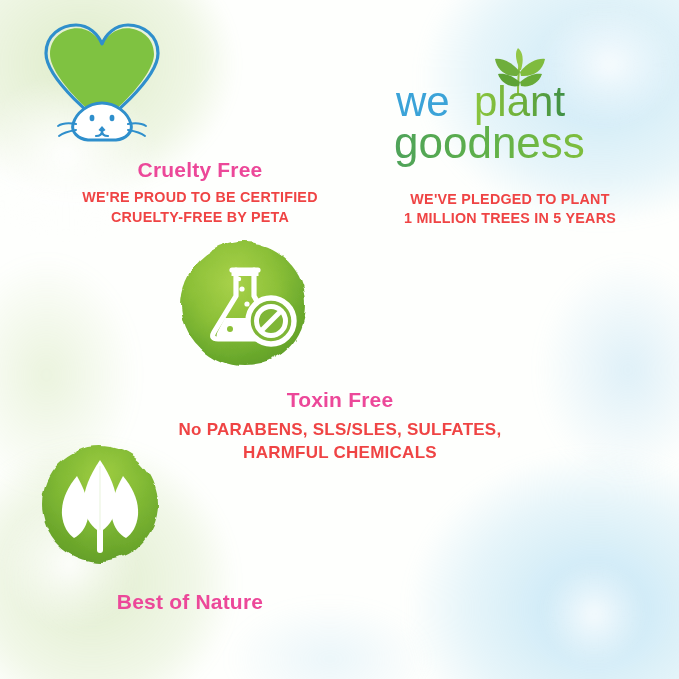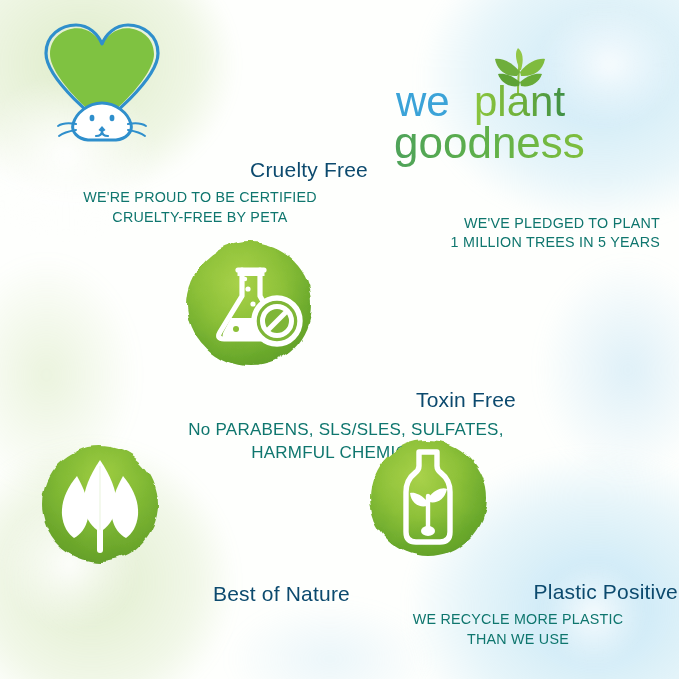--- a/index.html
+++ b/index.html
@@ -71,53 +71,52 @@
   }
   .wash-bm{
     left:200px;bottom:-60px;width:260px;height:160px;
     background:radial-gradient(ellipse 55% 50% at 50% 50%, rgba(150,205,238,.18), rgba(150,205,238,0) 72%);
     filter:blur(8px);
   }
 
   
   .block{position:absolute;text-align:center;}
   .title{
-    color:#0c4a6e;
-    font-weight:normal;
+    color:#ec4899;
+    font-weight:bold;
     font-size:21px;
     letter-spacing:.2px;
     line-height:1.1;
-    text-align:right;
   }
   .desc{
-    color:#0f766e;
-    font-weight:normal;
+    color:#ef4444;
+    font-weight:bold;
     font-size:14.3px;
     letter-spacing:.25px;
     line-height:1.36;
     margin-top:7px;
     white-space:pre-line;
   }
   .desc.small{font-size:17px;}
 
   .badge{position:relative;margin:0 auto;}
   .badge svg{display:block;}
 
   
   #b-cruelty{left:32px;top:12px;width:336px;}
   #b-plant{left:360px;top:48px;width:300px;}
-  #b-toxin{left:176px;top:232px;width:340px;}
+  #b-toxin{left:170px;top:232px;width:340px;}
   #b-nature{left:30px;top:438px;width:320px;}
   #b-plastic{left:358px;top:432px;width:320px;}
 
   #b-cruelty .title{margin-top:6px;}
   #b-toxin .title{margin-top:8px;}
-  #b-nature .title{margin-top:4px;}
+  #b-nature .title{margin-top:12px;}
   #b-plastic .title{margin-top:8px;}
-  #b-plant .desc{margin-top:32px;text-align:right;}
+  #b-plant .desc{margin-top:8px;}
 </style>
 </head>
 <body>
 
 <div id="stage">
 
   <div class="wash wash-tl"></div>
   <div class="wash wash-tl2"></div>
   <div class="wash wash-tr"></div>
   <div class="wash wash-tr2"></div>
@@ -259,33 +258,14 @@
         <path d="M93 38 C103 50 109 63 108 77 C107 88 102 96 96 100 C90 97 84 90 82 80 C80 68 84 54 93 38 Z" fill="#ffffff"></path>
 
         <path d="M70 92 L70 112" stroke="#ffffff" stroke-width="6" stroke-linecap="round"></path>
 
         <path d="M70 28 L70 92" stroke="#e9f3dc" stroke-width="1.6" opacity=".65"></path>
       </svg>
     </div>
     <div class="title">Best of Nature</div>
   </div>
 
-  <div class="block" id="b-plastic">
-    <div class="badge">
-      <svg width="140" height="140" viewBox="0 0 140 140">
-        <g filter="url(#blobRough3)">
-          <circle cx="70" cy="66" r="58" fill="url(#blobGrad)"></circle>
-        </g>
-
-        <path d="M61 20 L79 20 L79 34 Q79 38 83 41 Q92 48 92 60 L92 100 Q92 110 82 110 L58 110 Q48 110 48 100 L48 60 Q48 48 57 41 Q61 38 61 34 Z" fill="none" stroke="#ffffff" stroke-width="5.4" stroke-linejoin="round"></path>
-
-        <path d="M70 96 C70 82 70 72 70 64" fill="none" stroke="#ffffff" stroke-width="4.4" stroke-linecap="round"></path>
-        <path d="M70 70 C63 62 56 60 52 61 C53 71 61 76 69 74 Z" fill="#ffffff"></path>
-        <path d="M70 66 C77 57 85 55 89 57 C87 67 79 72 71 70 Z" fill="#ffffff"></path>
-        <ellipse cx="70" cy="99" rx="7" ry="5" fill="#ffffff"></ellipse>
-      </svg>
-    </div>
-    <div class="title">Plastic Positive</div>
-    <div class="desc">WE RECYCLE MORE PLASTIC
-THAN WE USE</div>
-  </div>
 
 </div>
 
 </body></html>

